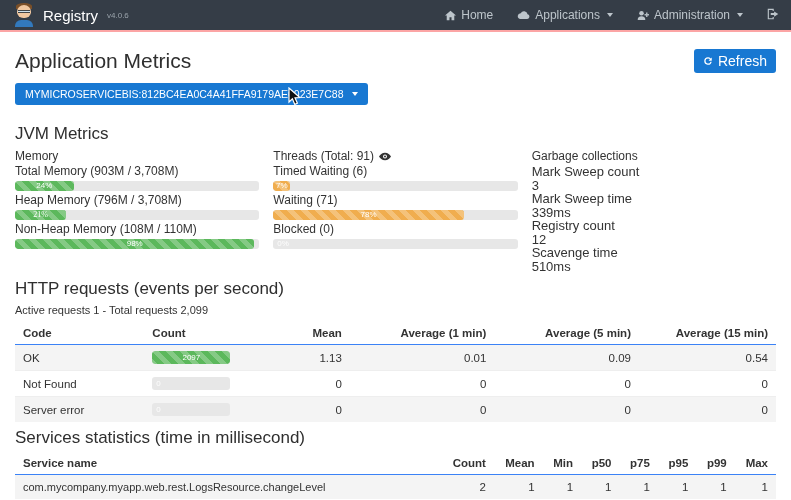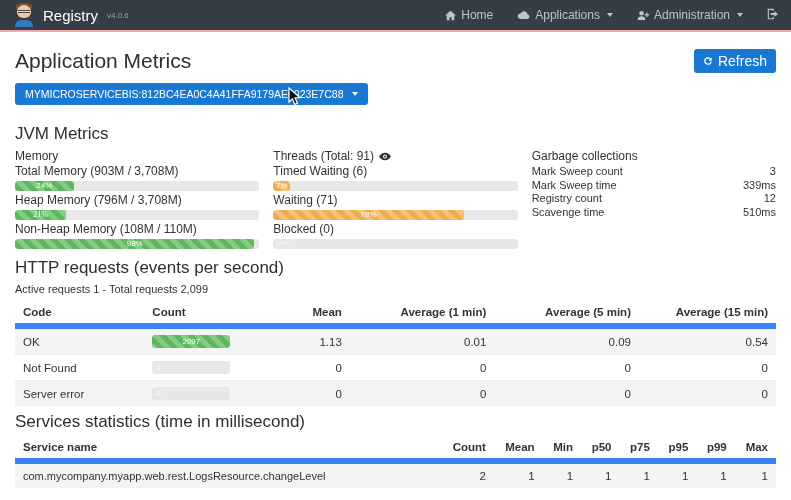--- a/index.html
+++ b/index.html
@@ -48,25 +48,25 @@
   .metric { margin-bottom:3px; }
   .metric-label { font-size:12px; line-height:13px; margin-bottom:3px; }
   .progress { position:relative; height:10px; background:#e7e7e7; border-radius:3px; overflow:hidden; margin-bottom:2px; }
   .fill { height:100%; border-radius:3px; display:flex; align-items:center; justify-content:center;
           color:#fff; font-size:8px; line-height:10px;
           background-image:linear-gradient(45deg, rgba(255,255,255,.25) 25%, transparent 25%, transparent 50%, rgba(255,255,255,.25) 50%, rgba(255,255,255,.25) 75%, transparent 75%, transparent);
           background-size:14px 14px; }
   .fill.green { background-color:#5cb85c; }
   .fill.orange { background-color:#f0ad4e; }
   .fill.zero { width:auto !important; background:none; color:#fdfdfd; justify-content:flex-start; padding-left:4px; }
-  .gc-row { display:flex; justify-content:space-between; font-size:11px; line-height:13.5px; }
+  .gc-row { display:flex; justify-content:space-between; font-size:13px; line-height:13.5px;flex-direction:column; }
 
   
   table { width:100%; border-collapse:collapse; font-size:11.5px; }
-  th { font-weight:700; text-align:right; padding:4px 8px 5px; border-bottom:6px solid #3b82f6; }
+  th { font-weight:700; text-align:right; padding:4px 8px 5px; border-bottom:1px solid #3b82f6; }
   th.left, td.left { text-align:left; }
   td { text-align:right; padding:6px 8px; border-top:1px solid #eee; }
   tbody tr:nth-child(odd) { background:#f4f4f4; }
   .count-bar { width:78px; height:13px; margin:0; }
   .count-bar .fill { font-size:8px; }
   .svc-name { font-size:11px; }
   .http-table { margin-bottom:4px; }
   .svc-section { margin-top:9px; }
 
   

